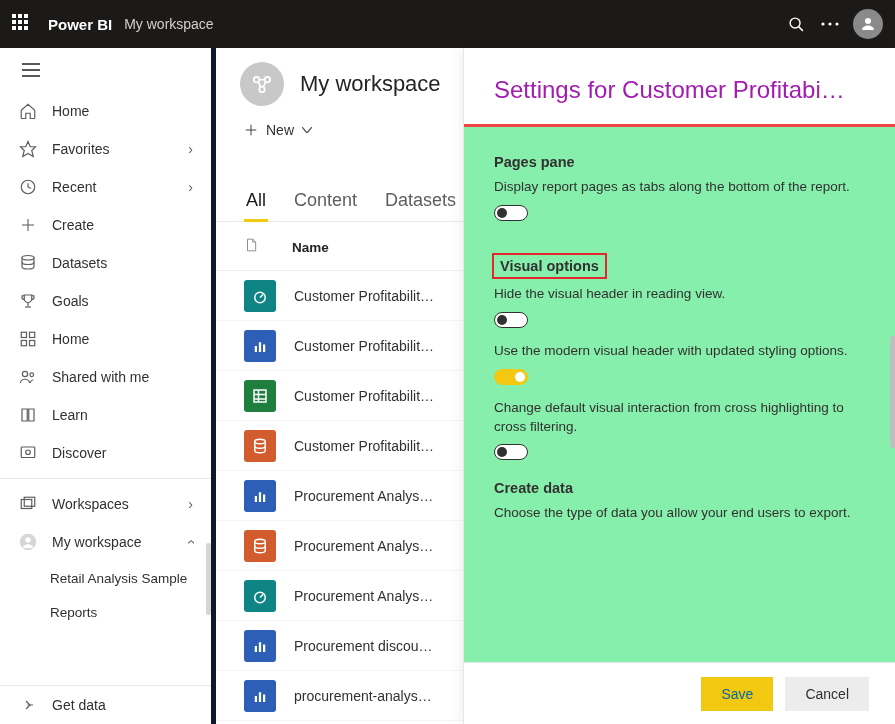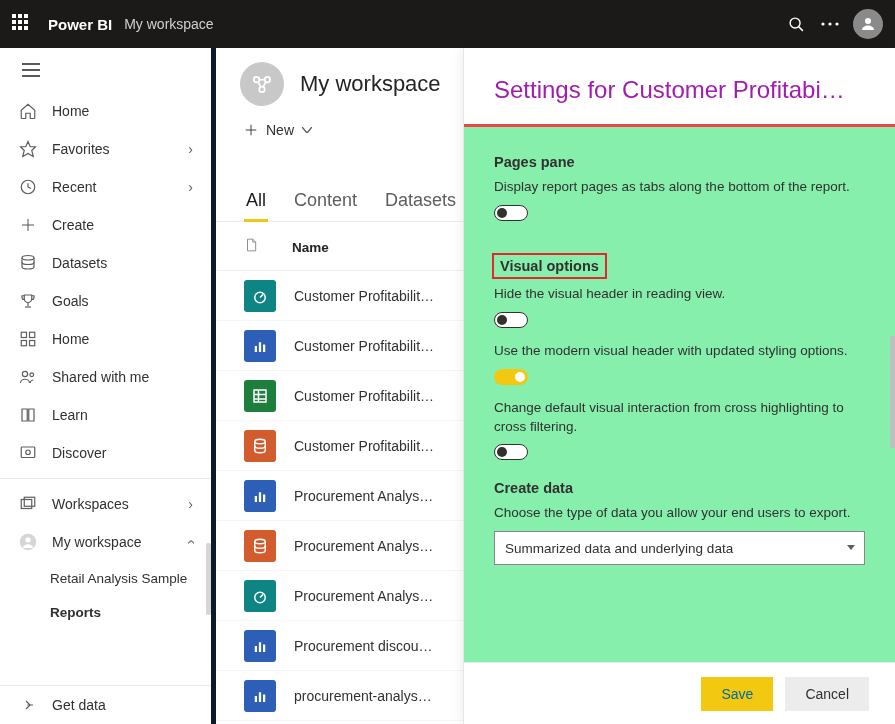--- a/index.html
+++ b/index.html
@@ -21,21 +21,21 @@
 
 
 .nav { width: 216px; border-right: 5px solid #0f172a; display: flex; flex-direction: column; background: #fff; position: relative; }
 .hamb { height: 44px; display: flex; align-items: center; padding: 0 22px; cursor: pointer; }
 .hamb svg { width: 18px; height: 14px; }
 .nav-item { height: 38px; display: flex; align-items: center; padding: 0 18px; font-size: 14px; color: #323130; cursor: pointer; gap: 14px; }
 .nav-item .chev { margin-left: auto; color: #605e5c; }
 .nav-icon { width: 20px; display:flex; justify-content:center; color:#605e5c; }
 .nav-sep { height: 1px; background: #eaeaea; margin: 6px 0; }
 .nav-sub { padding-left: 50px; height: 34px; display:flex; align-items:center; font-size: 13.5px; color:#323130; cursor:pointer; }
-.nav-sub.bold { font-weight: 700; }
+.nav-sub.bold { font-weight: 400; }
 .nav-bottom { border-top: 1px solid #eaeaea; margin-top: auto; }
 .nav-scroll-hint { position:absolute; right:0; top:495px; width:5px; height:72px; background:#d6d6d6; border-radius:2px; }
 
 
 .content { flex: 1; background: #fff; position: relative; }
 .ws-header { display: flex; align-items: center; gap: 16px; padding: 14px 24px 10px; }
 .ws-avatar { width: 44px; height: 44px; border-radius: 50%; background: #c8c8c8; display:flex; align-items:center; justify-content:center; }
 .ws-title { font-size: 22px; font-weight: 400; color:#252423; }
 .newbtn { display:flex; align-items:center; gap:8px; padding: 6px 20px 14px 28px; font-size:14px; color:#323130; cursor:pointer; }
 
@@ -402,23 +402,18 @@
     <div class="section-title highlight">Visual options</div>
     <div class="desc">Hide the visual header in reading view.</div>
     <div class="toggle"></div>
     <div class="desc">Use the modern visual header with updated styling options.</div>
     <div class="toggle on"></div>
     <div class="desc">Change default visual interaction from cross highlighting to cross filtering.</div>
     <div class="toggle"></div>
 
     <div class="section-title">Create data</div>
     <div class="desc">Choose the type of data you allow your end users to export.</div>
-    <div class="select-wrap">
-      <select class="select">
-        <option>Summarized data and underlying data</option>
-      </select>
-    </div>
   </div>
   <div class="panel-footer">
     <button class="btn primary">Save</button>
     <button class="btn secondary">Cancel</button>
   </div>
 </div>
 
 </body></html>

